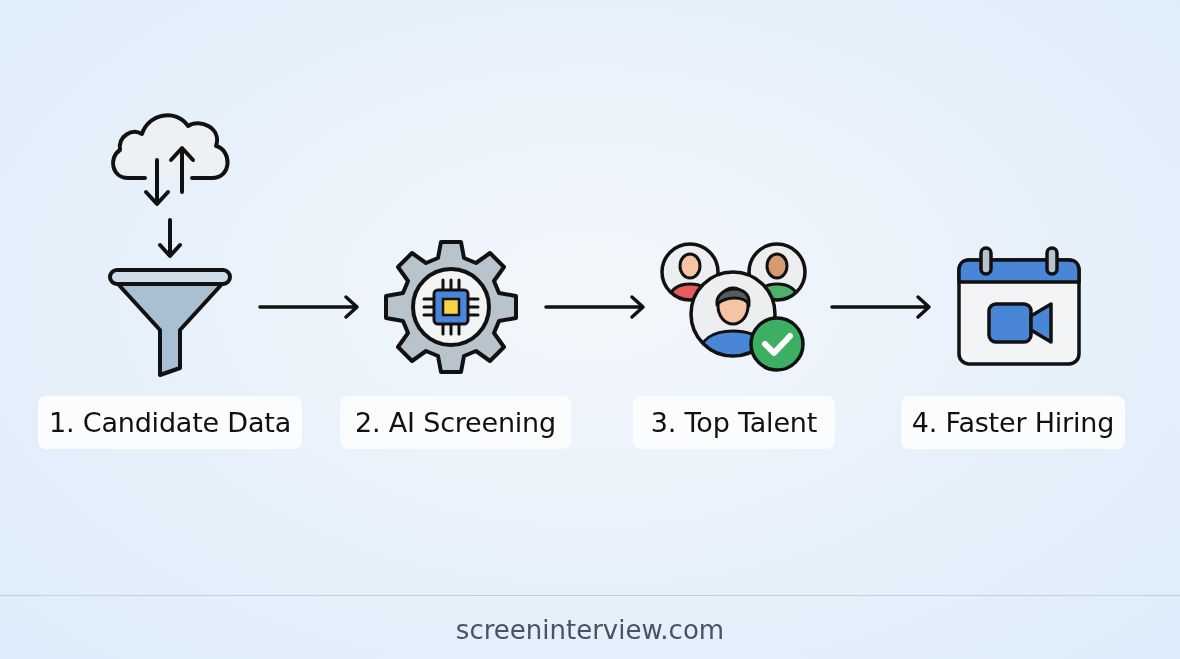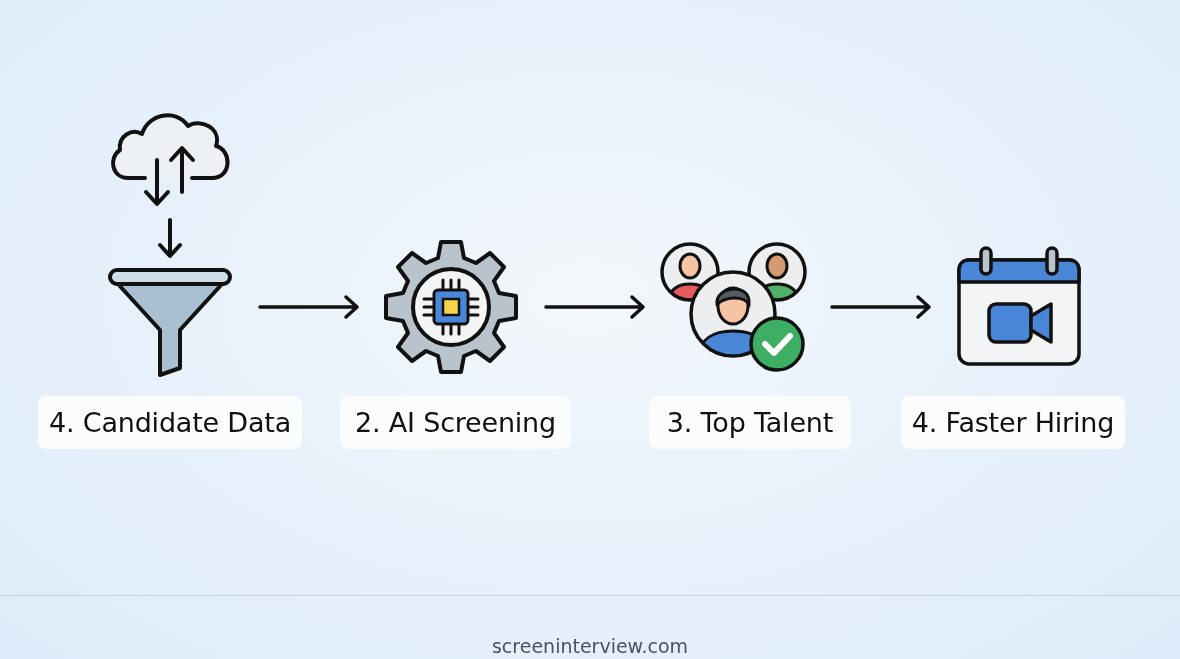--- a/index.html
+++ b/index.html
@@ -14,21 +14,21 @@
     position:absolute; top:396px; height:53px;
     background:#fbfcfe; border-radius:8px;
     display:flex; align-items:center; justify-content:center;
     font-family: "DejaVu Sans", sans-serif; font-weight:500;
     font-size:27px; color:#111; letter-spacing:-0.2px;
     box-sizing:border-box; white-space:nowrap;
   }
   .divider { position:absolute; left:0; right:0; top:595px; height:1px; background:#c8d0da; }
   .footer {
     position:absolute; left:0; right:0; top:615px; text-align:center;
-    font-family: "DejaVu Sans", sans-serif; font-size:19px; color:#4a5360;margin-top:20px;
+    font-family: "DejaVu Sans", sans-serif; font-size:26px; color:#4a5360;
   }
 </style>
 </head>
 <body>
 
 <svg class="icon" style="left:100px;top:100px" width="140" height="280" viewBox="0 0 140 280">
   <g fill="none" stroke="#111" stroke-width="4" stroke-linecap="round" stroke-linejoin="round">
     <path d="M45 78 H28 C12 78 8 58 20 50 C18 36 32 28 42 34 C48 14 76 8 88 26 C100 18 122 28 116 46 C132 50 132 78 112 78 H92" fill="#eef1f4"></path>
     <path d="M57 60 V103 M46 92 L57 104 L68 92"></path>
     <path d="M82 92 V50 M71 60 L82 48 L93 60"></path>
@@ -113,19 +113,19 @@
     <path d="M4 28 C4 22 8 18 14 18 H114 C120 18 124 22 124 28 V40 H4 Z" fill="#4a86d8"></path>
     <rect x="26" y="6" width="10" height="26" rx="5" fill="#b9c3cc"></rect>
     <rect x="92" y="6" width="10" height="26" rx="5" fill="#b9c3cc"></rect>
     <g fill="#4a86d8">
       <rect x="34" y="62" width="42" height="38" rx="7"></rect>
       <path d="M76 74 L96 62 V100 L76 88 Z"></path>
     </g>
   </g>
 </svg>
 
-<div class="label" style="left:38px;width:264px">4. Candidate Data</div>
+<div class="label" style="left:38px;width:264px">1. Candidate Data</div>
 <div class="label" style="left:340px;width:231px">2. AI Screening</div>
-<div class="label" style="left:649px;width:202px">3. Top Talent</div>
+<div class="label" style="left:633px;width:202px">3. Top Talent</div>
 <div class="label" style="left:901px;width:224px">4. Faster Hiring</div>
 
 <div class="divider"></div>
 <div class="footer">screeninterview.com</div>
 
 </body></html>

